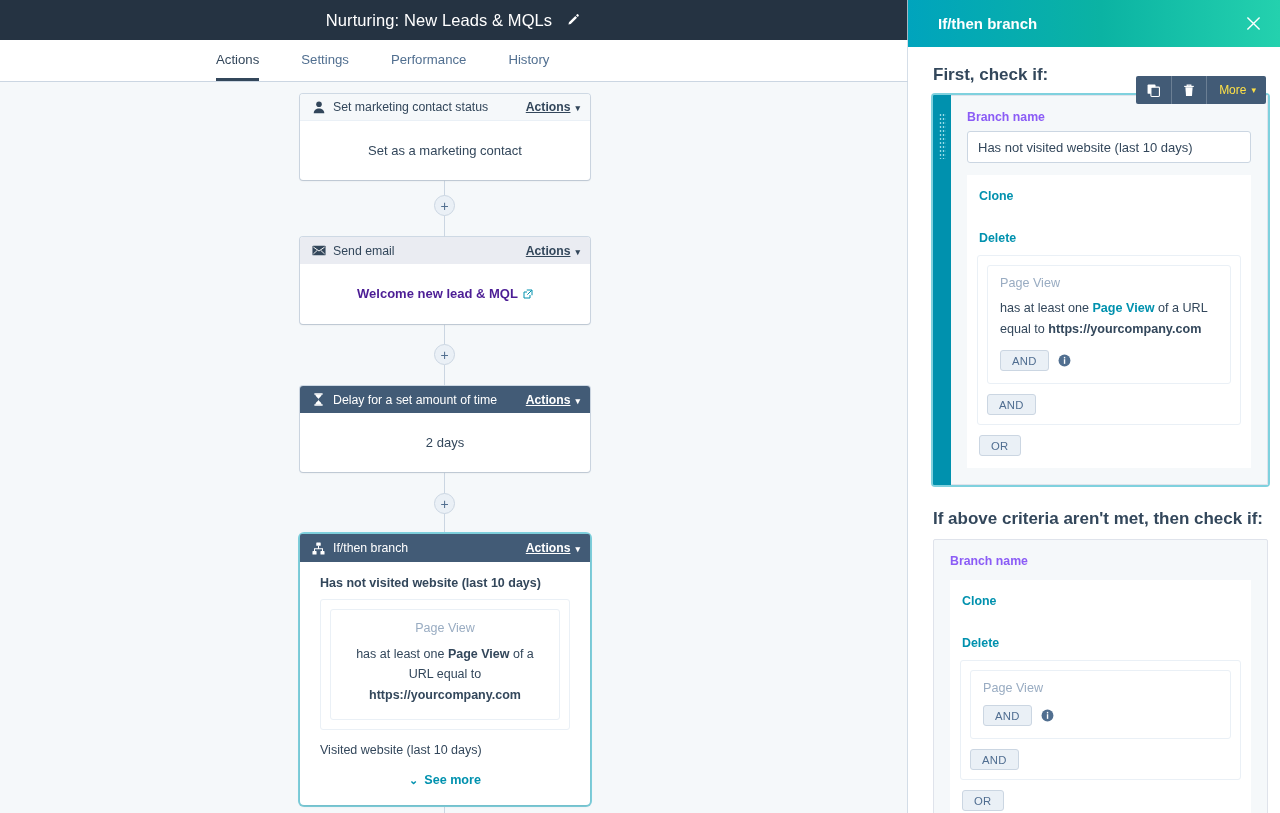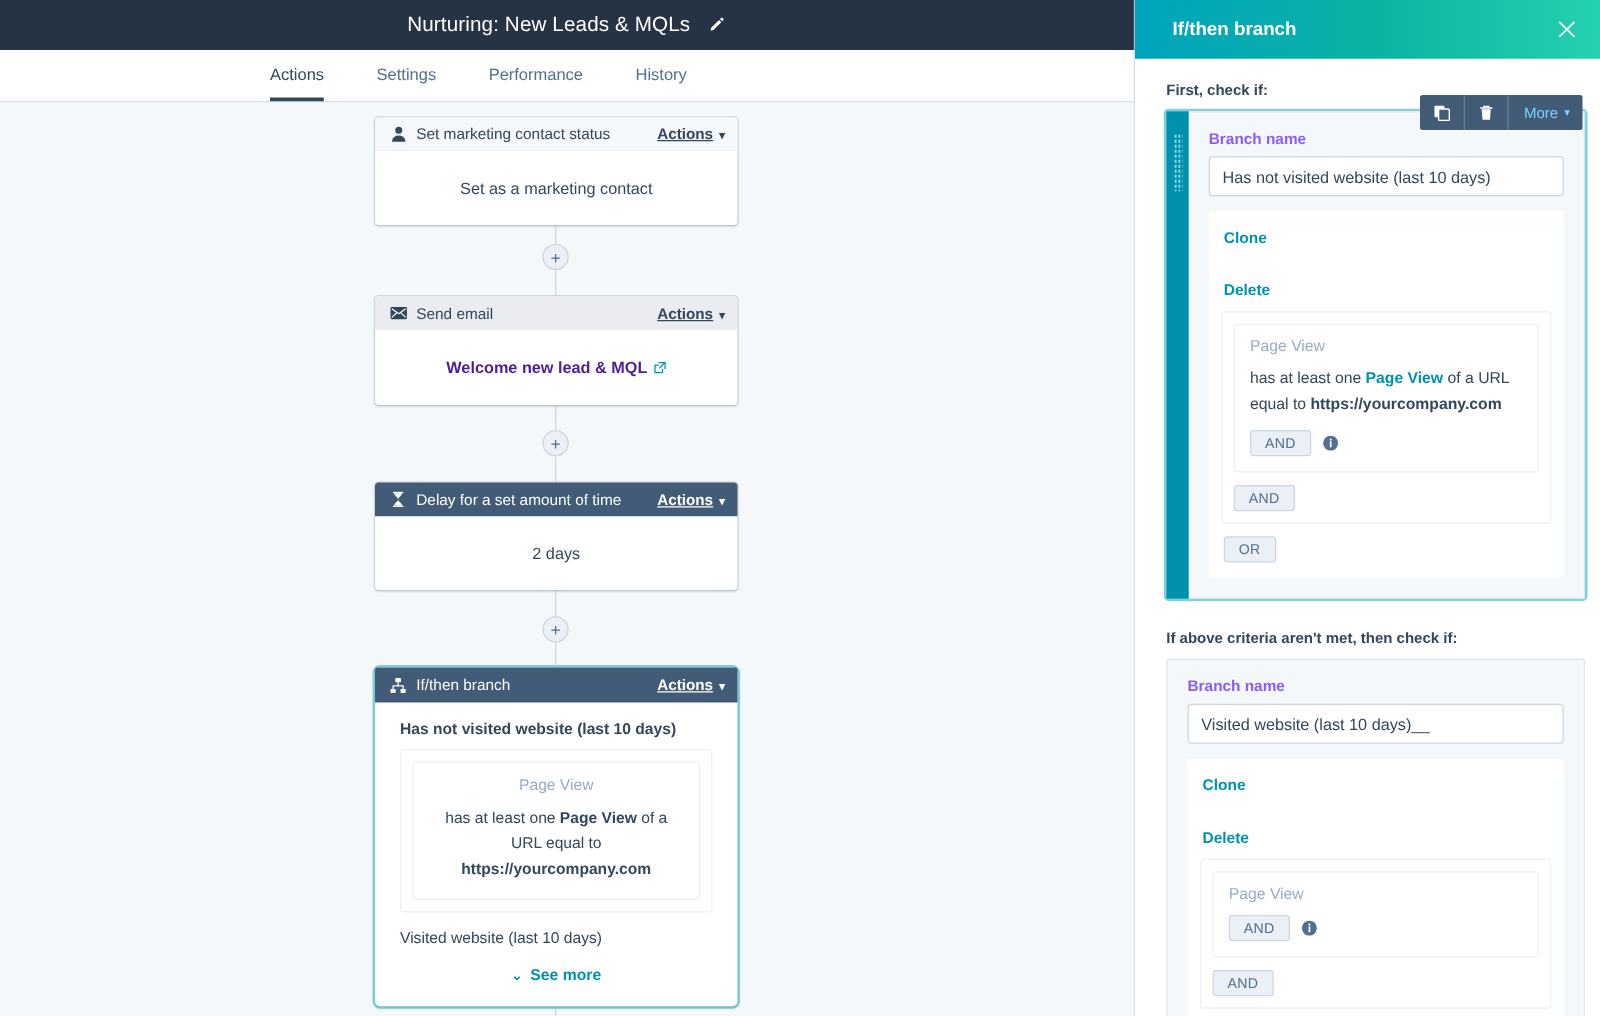--- a/index.html
+++ b/index.html
@@ -121,30 +121,30 @@
   .panel-header {
     height: 47px; background: linear-gradient(90deg,#00a4bd 0%, #0bb3a3 52%, #24d1ae 100%);
     display: flex; align-items: center; padding: 0 16px 0 30px; color: #fff;
   }
   .panel-header .ph-title { flex: 1 1 auto; font-size: 15px; font-weight: 700; }
   .panel-close { cursor: pointer; width: 22px; height: 22px; display: flex; align-items: center; justify-content: center; }
 
   .panel-scroll { position: absolute; top: 47px; left: 0; width: 372px; height: 766px; overflow: hidden; }
   .panel-inner { padding: 18px 12px 0 25px; position: relative; }
 
-  .section-title { font-size: 12px; font-weight: 700; color: #33475b; margin-bottom: 10px; }
+  .section-title { font-size: 17px; font-weight: 700; color: #33475b; margin-bottom: 10px; }
 
   .toolbar {
     position: absolute; right: 14px; top: 76px; height: 28px;
     background: #425b76; border-radius: 2px; display: flex; align-items: stretch;
     z-index: 5;
   }
   .toolbar .tb-btn {
     display: flex; align-items: center; justify-content: center; padding: 0 11px;
-    color: #7dd3fc; font-size: 12px; cursor: pointer;
+    color: #fde047; font-size: 12px; cursor: pointer;
     border-right: 1px solid rgba(255,255,255,.22);
   }
   .toolbar .tb-btn:last-child { border-right: none; padding: 0 10px 0 12px; }
 
   .branch-block { position: relative; display: flex; margin-bottom: 0; }
   .branch-block.active { box-shadow: 0 0 0 2px #7fd1de; border-radius: 2px; }
   .drag-rail {
     width: 18px; flex: 0 0 18px; background: #0091ae; border-radius: 1px 0 0 1px;
     position: relative;
   }
@@ -372,21 +372,20 @@
               </div>
             </div>
           </div>
         </div>
 
         <div class="section-title" style="margin-top:24px;">If above criteria aren't met, then check if:</div>
 
         <div class="branch-block">
           <div class="branch-card standalone">
             <div class="bc-label">Branch name</div>
-            <input class="bc-input" value="Visited website (last 10 days)__" style="">
             <div class="bc-body">
               <div class="clone-delete">
                 <span class="cd-link">Clone</span>
                 <span class="cd-link">Delete</span>
               </div>
               <div class="crit-outer">
                 <div class="crit-inner">
                   <div class="crit-type">Page View</div>
                   <div class="and-row">
                     <span class="btn-sm">AND</span>

